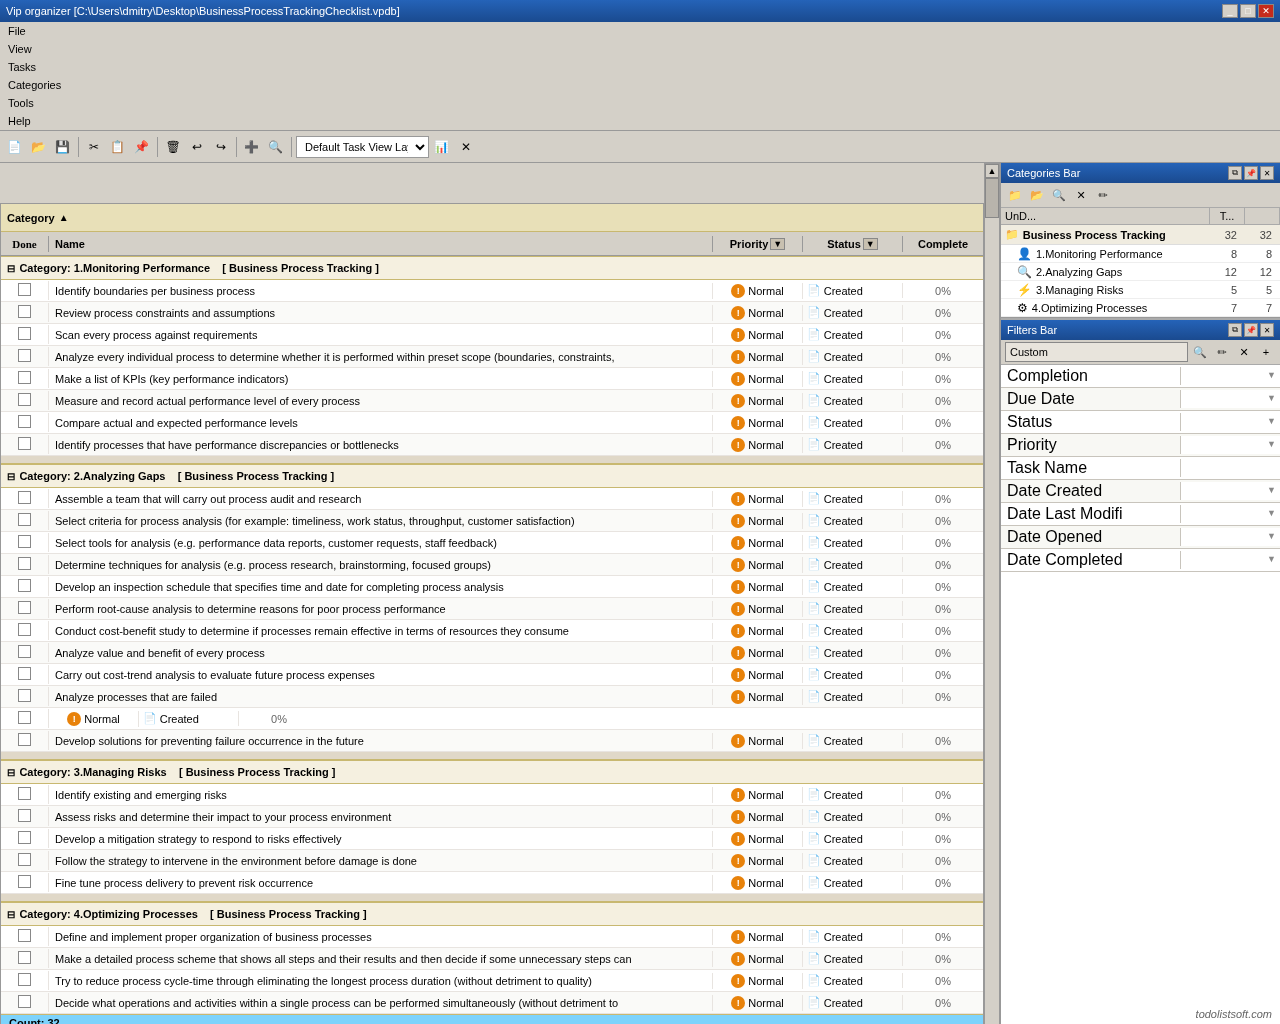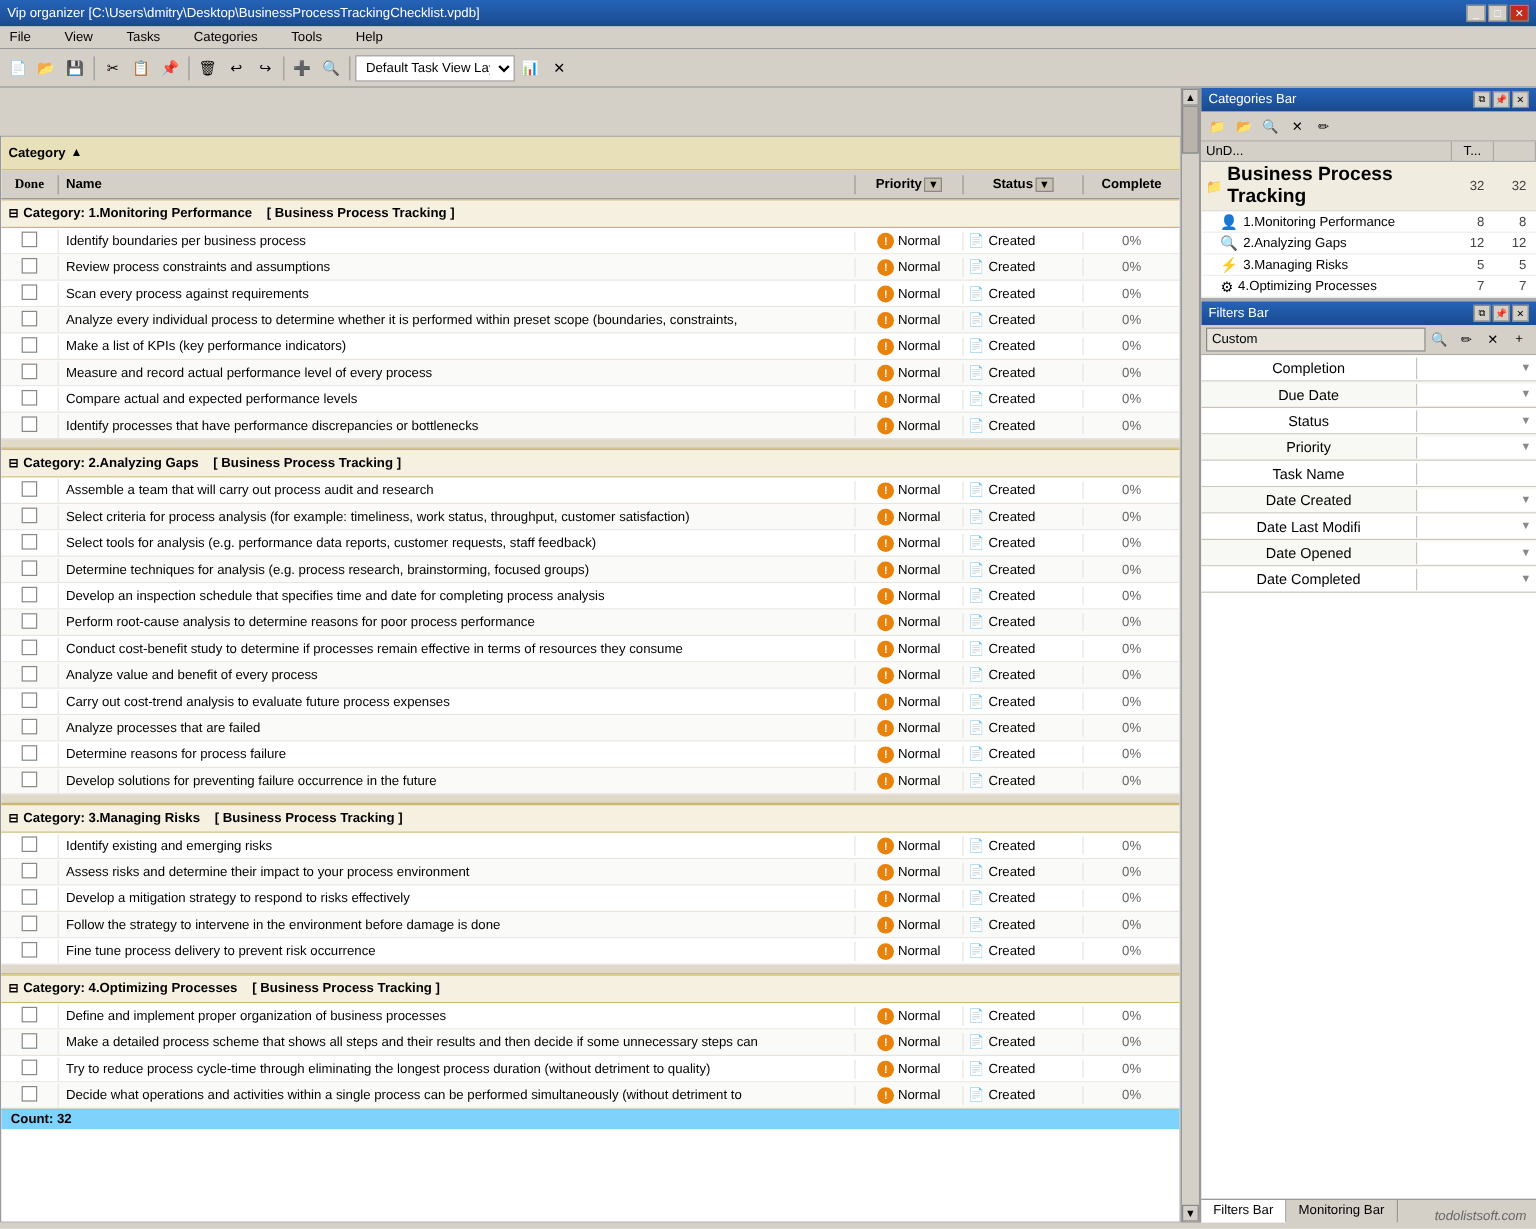--- a/index.html
+++ b/index.html
@@ -22,21 +22,21 @@
       border: 1px solid #888;
       font-size: 9px;
       display: flex; align-items: center; justify-content: center;
       cursor: pointer;
     }
 
     .menu-bar {
       background: #d4d0c8;
       border-bottom: 1px solid #999;
       padding: 2px 4px;
-      display: flex; gap: 20px;
+      display: flex; gap: 4px; flex-direction: column;
     }
     .menu-item { cursor: pointer; padding: 1px 4px; font-size: 11px; }
 
     .toolbar {
       background: #d4d0c8;
       border-bottom: 1px solid #999;
       padding: 2px 4px;
       display: flex; align-items: center; gap: 2px;
       height: 32px;
     }
@@ -237,21 +237,21 @@
       flex: 1; height: 20px; background: #e8e4dc;
       border: 1px solid #888; padding: 0 4px; font-size: 11px;
     }
     .filter-row {
       display: flex; align-items: center;
       border-bottom: 1px solid #c8c4bc;
       background: white;
       min-height: 22px;
     }
     .filter-row:nth-child(even) { background: #f8f8f4; }
-    .filter-label { flex: 1; padding: 2px 6px; font-size: 12px; text-align: center; }
+    .filter-label { flex: 1; padding: 2px 6px; font-size: 16px; }
     .filter-dropdown {
       width: 100px; height: 18px; border: none; border-left: 1px solid #c8c4bc;
       background: white; font-size: 11px; cursor: pointer;
       appearance: none; -webkit-appearance: none;
       padding: 0 4px;
     }
     .filter-dropdown-wrap { position: relative; width: 100px; }
     .filter-dropdown-arrow { position: absolute; right: 4px; top: 3px; font-size: 9px; pointer-events: none; color: #888; }
 
     .bottom-tabs {
@@ -532,21 +532,20 @@
             <div class="cell-name">Analyze processes that are failed</div>
             <div class="cell-priority">
               <span class="priority-badge">!</span>
               <span class="priority-label">Normal</span>
             </div>
             <div class="cell-status"><span class="status-icon">📄</span>Created</div>
             <div class="cell-complete">0%</div>
           </div>
         <div class="task-row">
             <div class="cell-done"><span class="checkbox"></span></div>
-            <div class="cell-name">Determine reasons for process failure</div>
             <div class="cell-priority">
               <span class="priority-badge">!</span>
               <span class="priority-label">Normal</span>
             </div>
             <div class="cell-status"><span class="status-icon">📄</span>Created</div>
             <div class="cell-complete">0%</div>
           </div>
         <div class="task-row">
             <div class="cell-done"><span class="checkbox"></span></div>
             <div class="cell-name">Develop solutions for preventing failure occurrence in the future</div>
@@ -704,21 +703,21 @@
           <span>UnD...</span>
         </div>
         <div class="cat-tree-header-num">
           <span>T...</span>
         </div>
         <div class="cat-tree-header-num"></div>
       </div>
       <div class="cat-tree">
         <div class="cat-tree-root">
           <span style="margin-right:4px; font-size:11px;">📁</span>
-          <span style="flex:1; font-size:16px; font-weight:bold;">Business Process Tracking</span>
+          <span style="flex:1; font-size:11px; font-weight:bold;">Business Process Tracking</span>
           <span class="cat-count">32</span>
           <span class="cat-count2">32</span>
         </div>
         <div class="cat-tree-item">
           <span class="cat-icon">👤</span>
           <span class="cat-name">1.Monitoring Performance</span>
           <span class="cat-count">8</span>
           <span class="cat-count2">8</span>
         </div>
         <div class="cat-tree-item">

